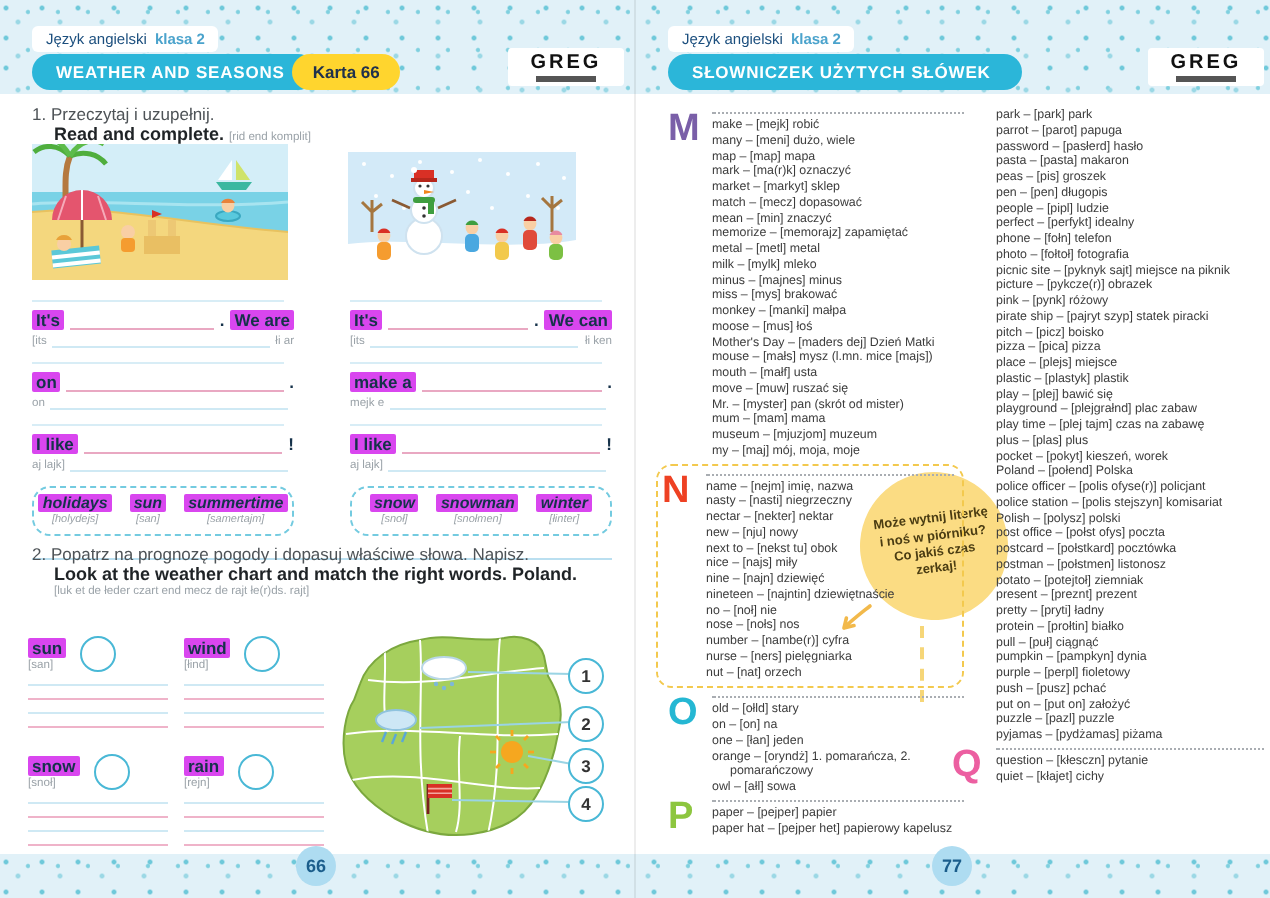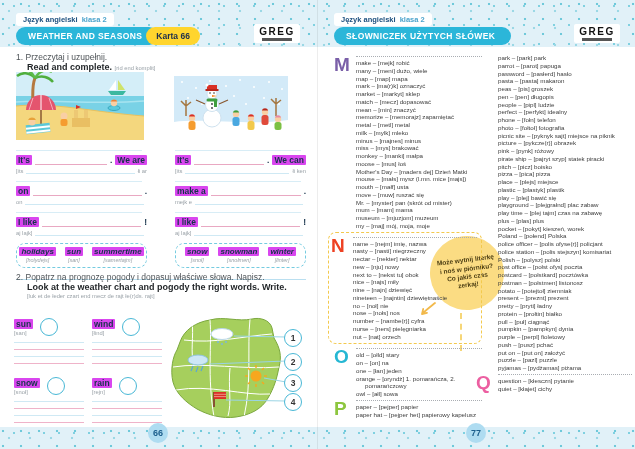--- a/index.html
+++ b/index.html
@@ -12,28 +12,28 @@
       radial-gradient(circle at 14px 6px,#7fd0df 0.7px,transparent 1.4px);
     background-size:18px 15px,21px 17px,15px 19px;}
   .band-top{top:0;height:47px;}
   .band-bottom{bottom:0;height:22px;}
   .spine{position:absolute;left:317px;top:0;bottom:0;width:1px;background:rgba(0,0,0,.07);}
   .page-wrap{position:absolute;left:0;top:0;width:635px;height:449px;}
 
   
   .subject-bar{position:absolute;background:#fff;border-radius:3px;padding:2px 7px;
      font-size:7.5px;white-space:nowrap;}
-  .subject-bar .subject{font-weight:700;color:#1c4f7e;text-align:right;}
+  .subject-bar .subject{font-weight:400;color:#1c4f7e;text-align:right;}
   .subject-bar .grade{color:#4ba3cc;font-weight:700;margin-left:4px;}
   .title-row{position:absolute;display:flex;align-items:flex-start;}
   .title-pill{background:#2bb6d9;color:#fff;font-weight:700;font-size:8.5px;letter-spacing:.4px;
      padding:4px 16px 4px 12px;border-radius:9px;white-space:nowrap;z-index:1;}
   .card-pill{background:#ffd52e;color:#20314c;font-weight:700;font-size:8.5px;
      padding:4px 10px;border-radius:9px;margin-left:-12px;white-space:nowrap;z-index:2;}
-  .greg{position:absolute;width:46px;height:19px;background:#fff;border-radius:2px;
+  .greg{position:absolute;width:58px;height:19px;background:#fff;border-radius:2px;
      display:flex;flex-direction:column;align-items:center;justify-content:center;}
   .greg-name{font-weight:700;font-size:10px;letter-spacing:1.5px;color:#111;line-height:1;}
   .greg-bar{width:30px;height:2.5px;background:#555;margin-top:1.5px;}
 
   
   .task-head{position:absolute;}
   .th-pl{font-size:8.5px;color:#4e5357;}
   .th-en{margin-left:11px;font-size:9px;font-weight:700;color:#1f2326;}
   .th-ph{font-size:5.8px;color:#9aa2a8;font-weight:400;}
   .th-ph-block{margin-left:11px;font-size:5.8px;color:#9aa2a8;margin-top:1px;}
@@ -341,21 +341,21 @@
             <span class="hl bw">winter</span>
             <span class="bp">[łinter]</span>
           </div>
         </div>
       </div>
 
     <div class="divider"></div>
 
     <div class="task-head" style="left:16px;top:272px;">
       <div class="th-pl"><span>2.</span> <span>Popatrz na prognozę pogody i dopasuj właściwe słowa. Napisz.</span></div>
-      <div class="th-en"><span>Look at the weather chart and pogody the right words. Write.</span></div>
+      <div class="th-en"><span>Look at the weather chart and match the right words. Poland.</span></div>
       <div class="th-ph-block">[luk et de łeder czart end mecz de rajt łe(r)ds. rajt]</div>
     </div>
 
     <div class="words-grid">
         <div class="wg">
           <div class="wg-head">
             <div class="wg-ww">
               <span class="hl wgw">sun</span>
               <span class="wg-ph">[san]</span>
             </div>

